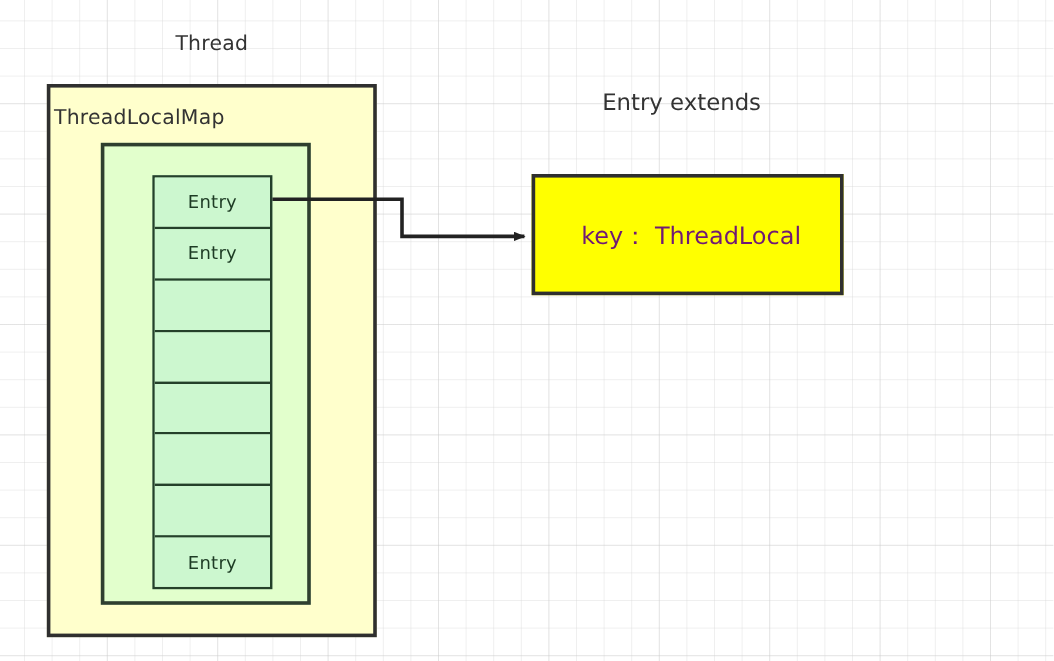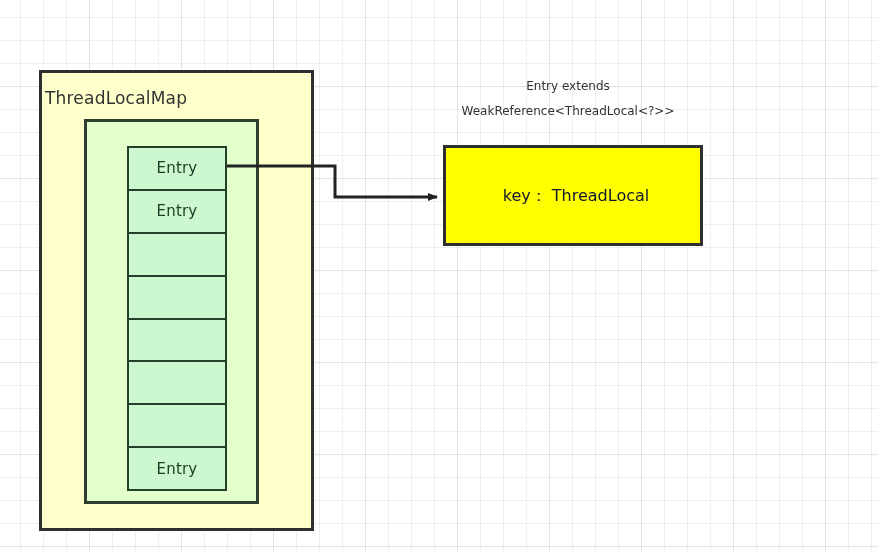--- a/index.html
+++ b/index.html
@@ -124,44 +124,45 @@
     height: 101px;
     background: #ffff00;
     border: 3px solid #2f2f2f;
     box-sizing: border-box;
     display: flex;
     flex-direction: column;
     align-items: center;
     justify-content: center;
   }
   .entry-detail-line {
-    font-size: 16px;
-    color: #0f172a;
+    font-size: 20px;
+    color: #701a75;
     line-height: 24px;
     white-space: nowrap;
   }
   .entry-detail-line.line-key { margin-left: 6px; }
 
   .detail-caption {
     position: absolute;
     left: 403px;
     top: 74px;
     width: 330px;
     text-align: center;
-    font-size: 12px;
+    font-size: 19px;
     color: #333333;
     line-height: 25px;
     white-space: nowrap;
   }
 </style>
 </head>
 <body>
 
 <div id="canvas">
 
+  <div class="thread-label">Thread</div>
 
   <div class="thread-box"></div>
 
   <div class="tlm-label">ThreadLocalMap</div>
 
   <div class="tlm-box"></div>
 
   <div class="entry-table">
     <div class="entry-cell">Entry</div>
     <div class="entry-cell">Entry</div>
@@ -177,20 +178,19 @@
     <defs>
       <marker id="arrowhead" markerWidth="10" markerHeight="8" refX="9" refY="4" orient="auto" markerUnits="userSpaceOnUse">
         <path d="M0,0 L10,4 L0,8 Z" fill="#222222"></path>
       </marker>
     </defs>
     <path d="M 227,166 L 335,166 L 335,197 L 437,197" fill="none" stroke="#222222" stroke-width="3" marker-end="url(#arrowhead)"></path>
   </svg>
 
   <div class="detail-caption">
     <div>Entry extends</div>
-    <div>WeakReference&lt;ThreadLocal&lt;?&gt;&gt;</div>
   </div>
 
   <div class="entry-detail-box">
     <div class="entry-detail-line line-key">key： ThreadLocal</div>
   </div>
 
 </div>
 
 </body></html>

